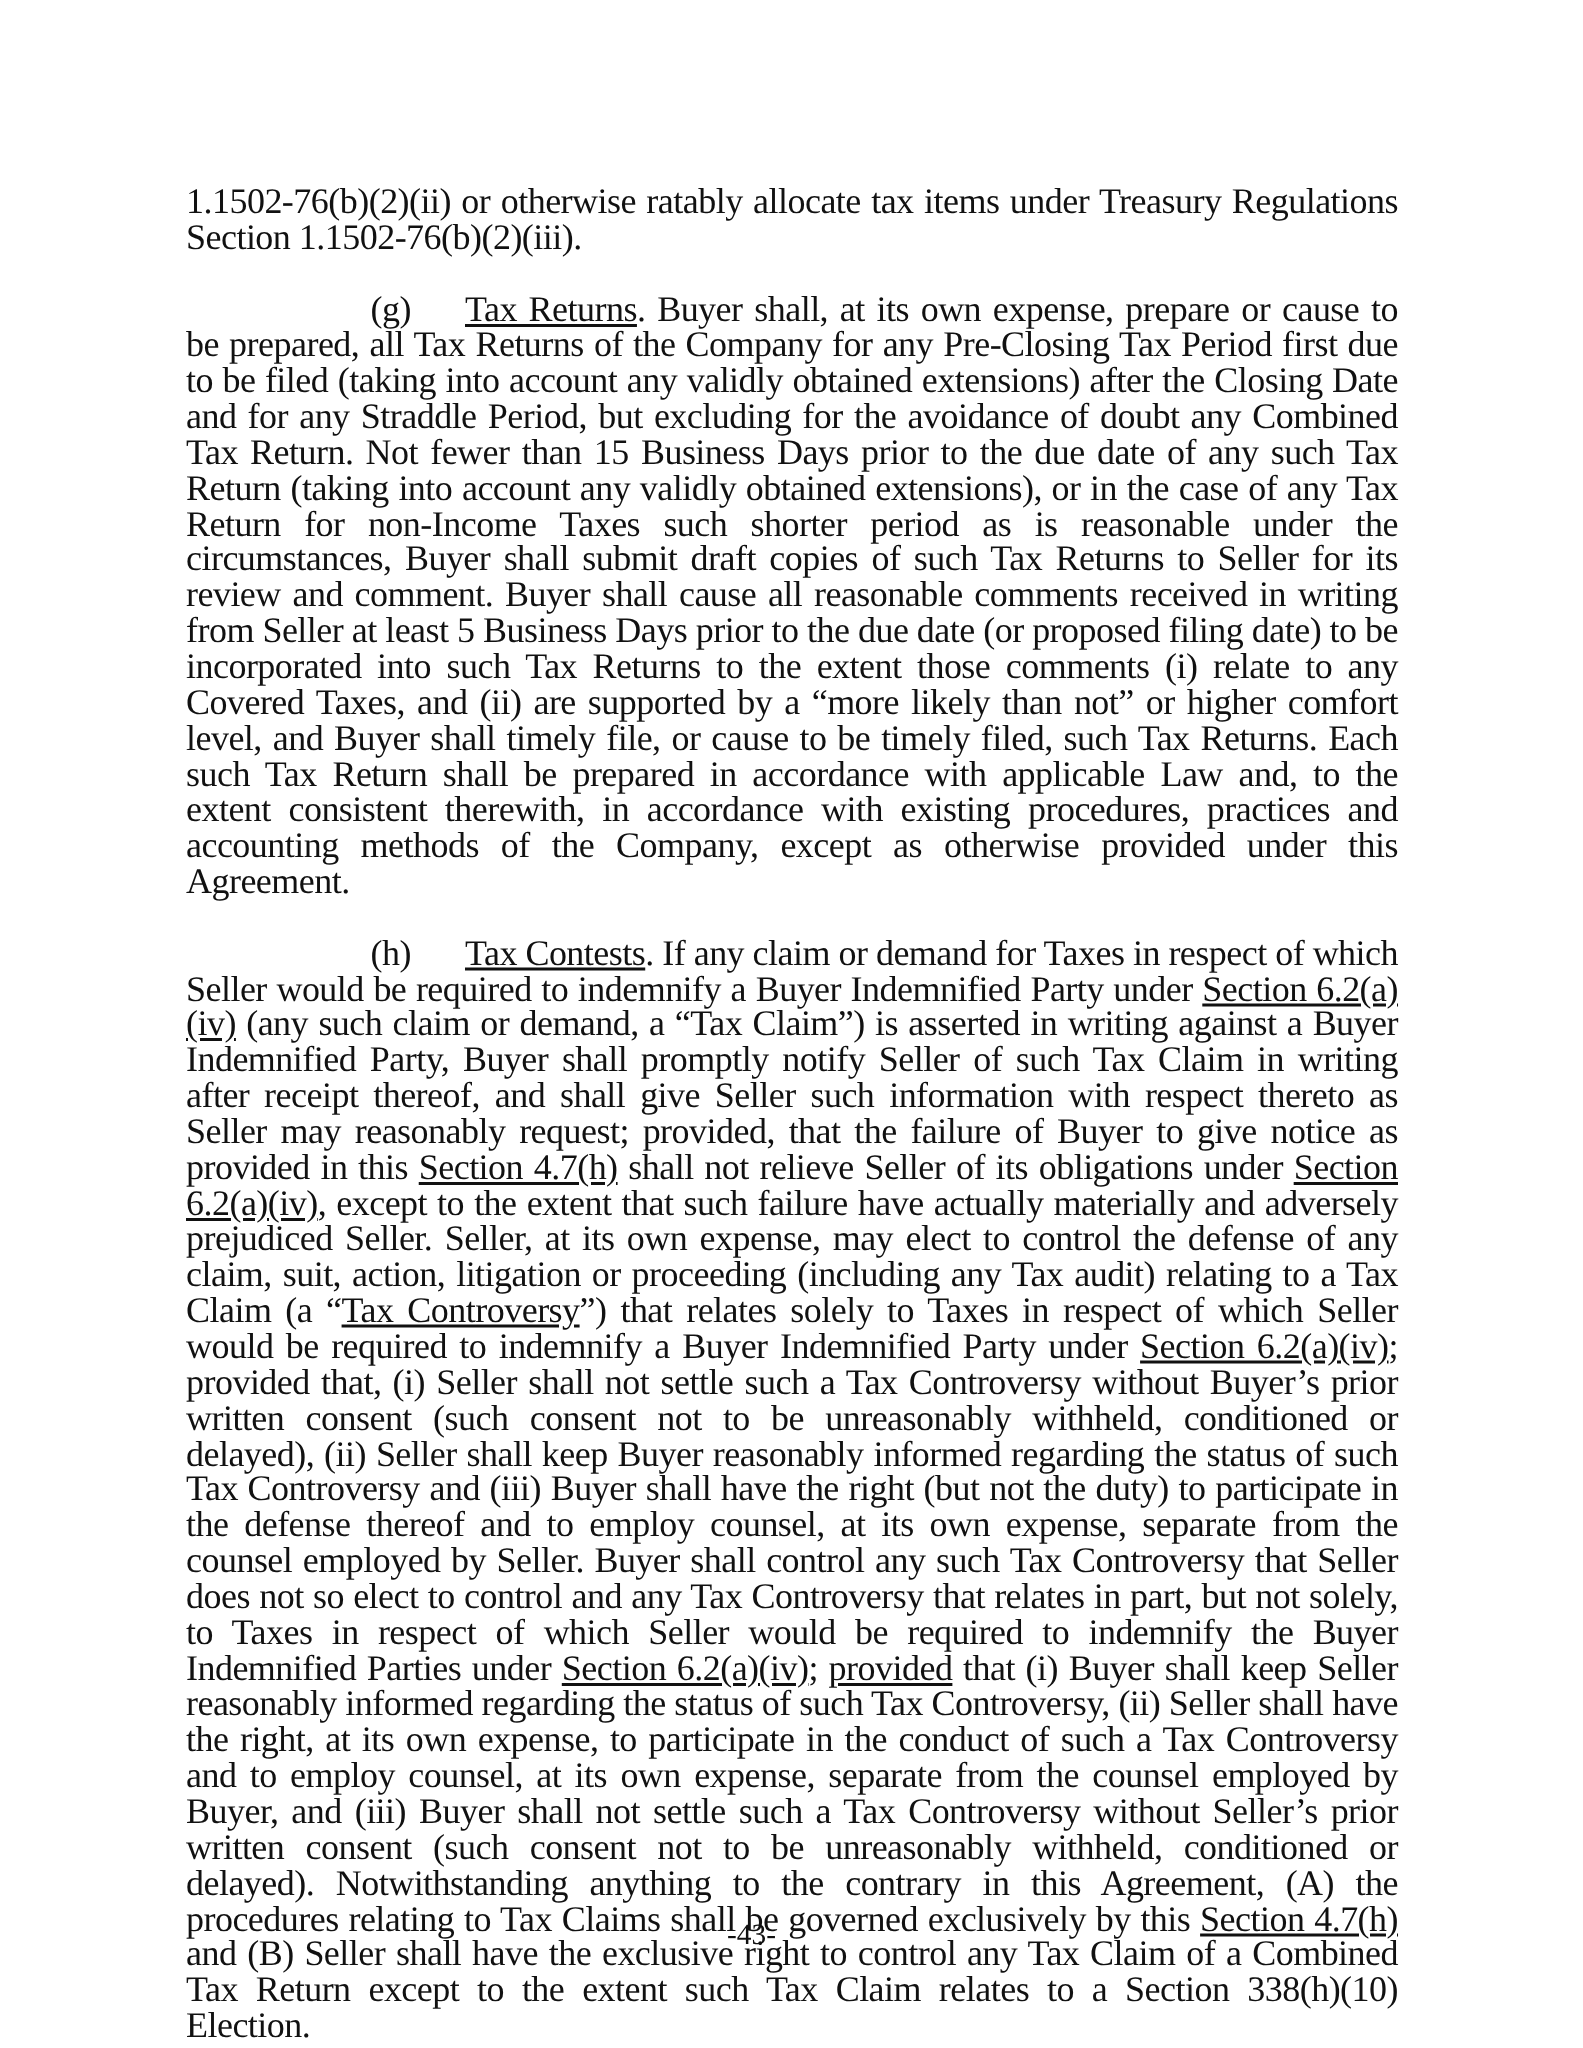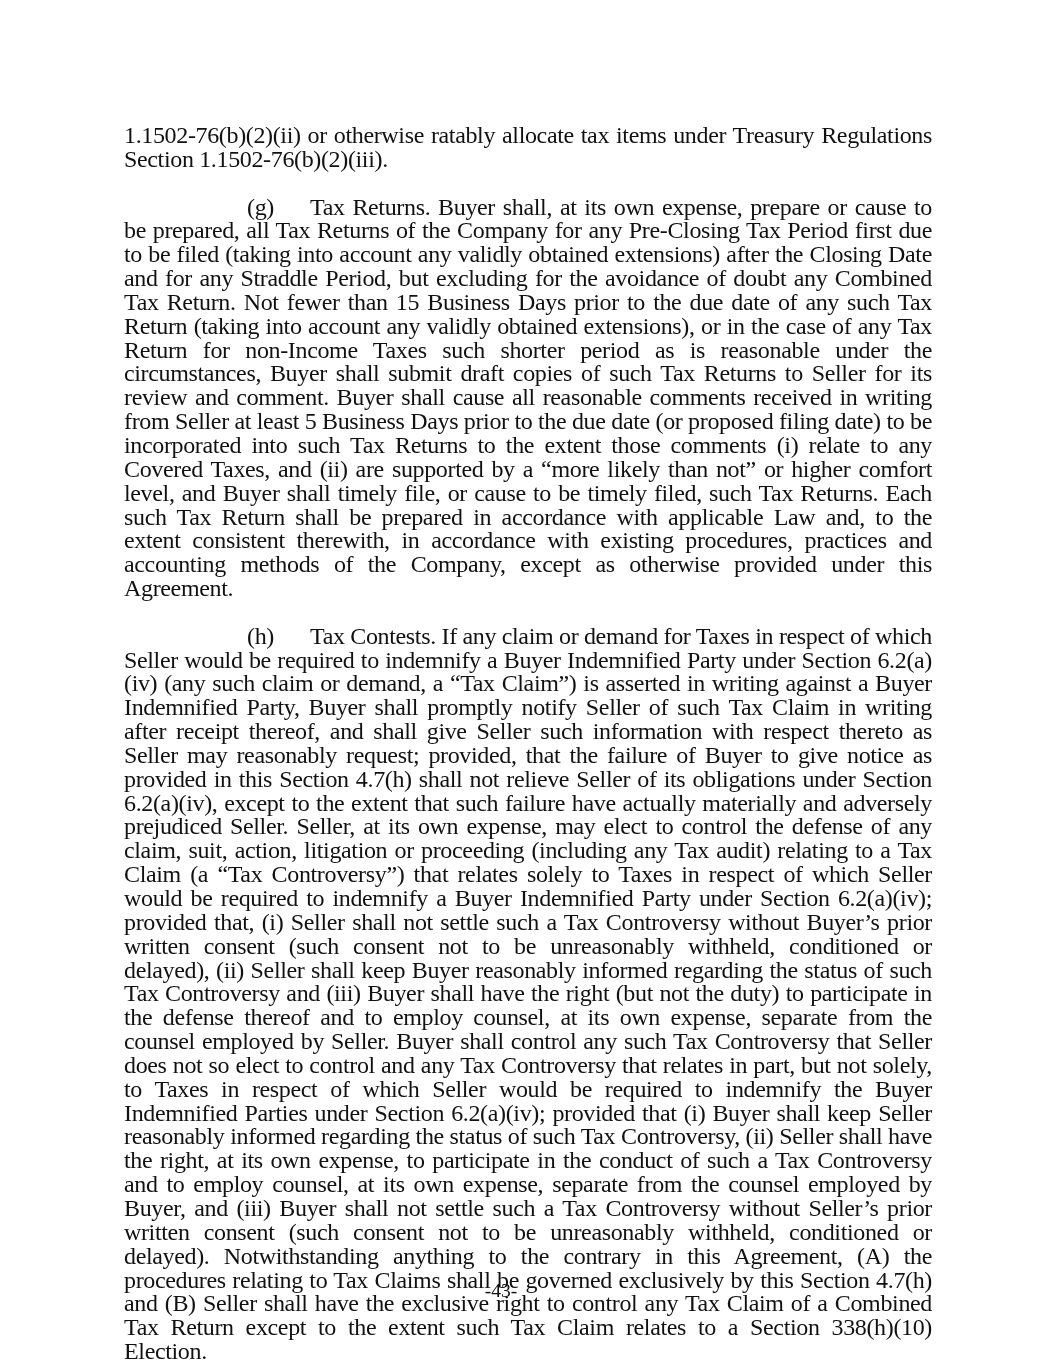--- a/index.html
+++ b/index.html
@@ -4,21 +4,21 @@
 <style>
   html, body { margin: 0; padding: 0; background: #ffffff; }
   body { width: 1055px; height: 1365px; position: relative; overflow: hidden; }
   .page {
     position: absolute; left: 124px; top: 124px; width: 808px;
     font-family: "Liberation Serif", serif;
     font-size: 24px; line-height: 23.85px; color: #111111;
     text-align: justify; letter-spacing: -0.35px;
   }
   p { margin: 0 0 23.85px 0; }
-  .u { text-underline-offset: 2px; }
+  .u { text-decoration: underline; text-underline-offset: 2px; }
   .lbl { display: inline-block; margin-left: 123px; width: 63px; }
   .footer {
     position: absolute; left: 0; width: 1002px; top: 1280px; text-align: center;
     font-family: "Liberation Serif", serif; font-size: 19.6px; color: #111111;
   }
 </style>
 </head>
 <body>
 
 <div class="page">

